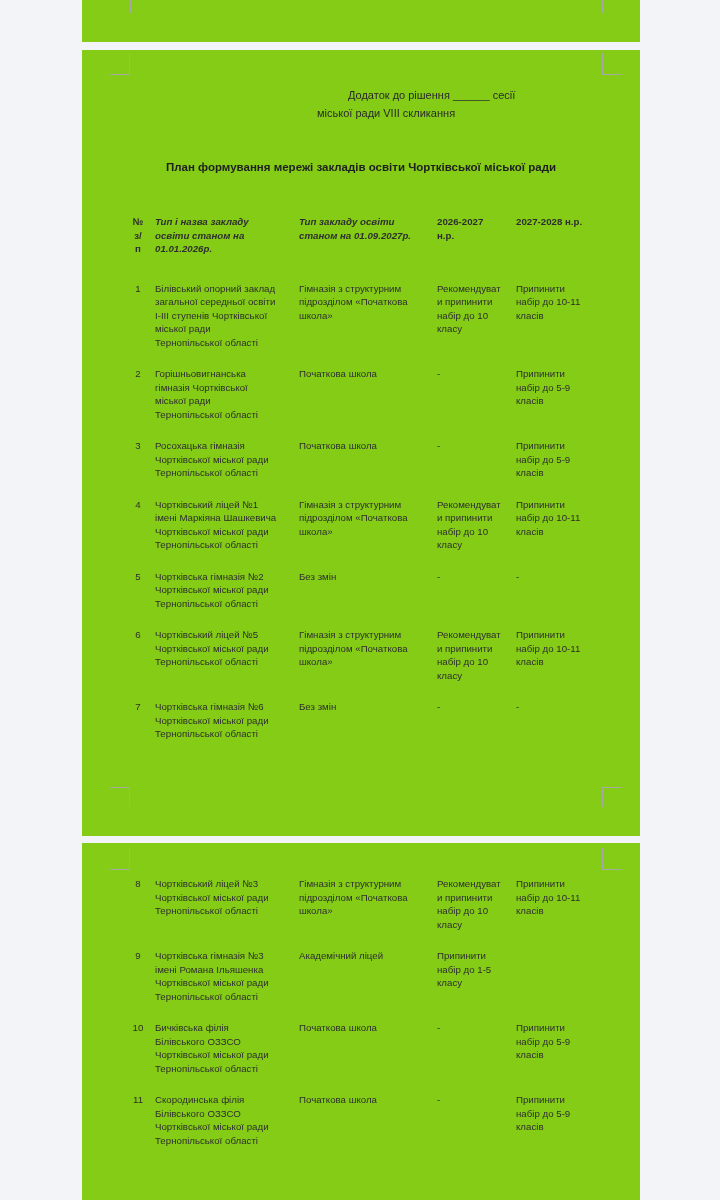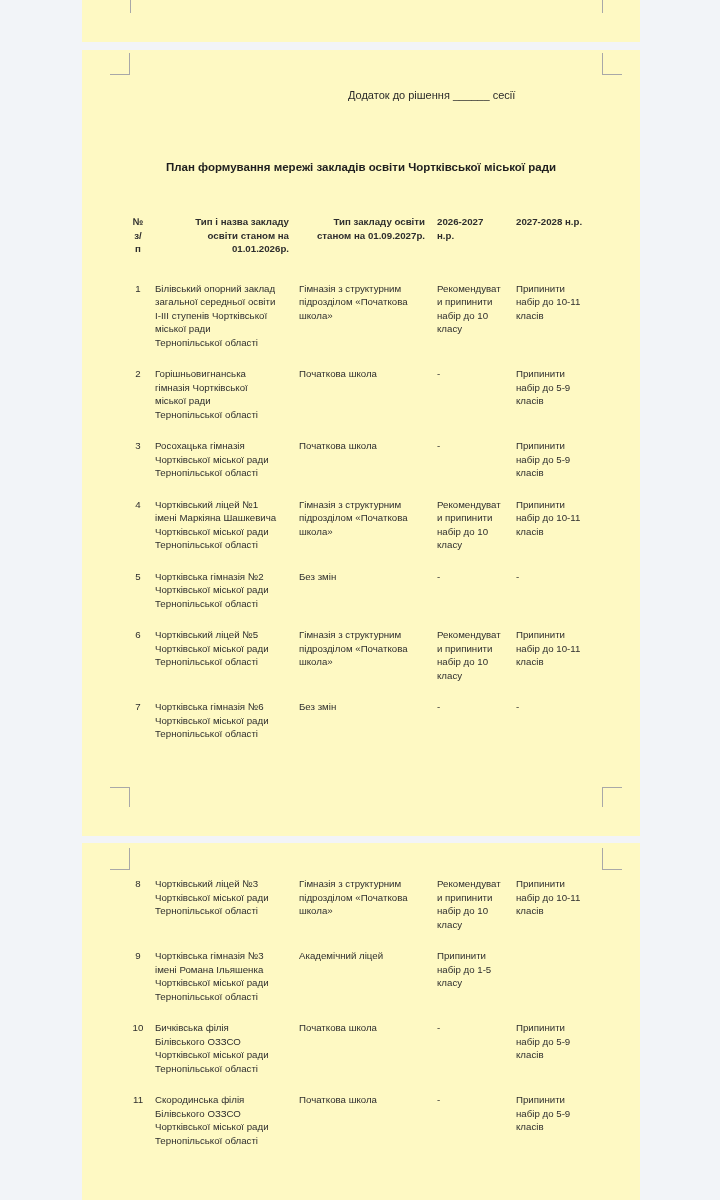--- a/index.html
+++ b/index.html
@@ -8,21 +8,21 @@
     position:relative;
     background:#f2f4f8;
     font-family:"Liberation Sans", sans-serif;
     color:#2e2e2e;
     overflow:hidden;
   }
   .page {
     position:absolute;
     left:82px;
     width:558px;
-    background:#fef9c3;
+    background:#84cc16;
   }
   #page-prev { top:0;   height:42px; }
   #page-main { top:50px; height:786px; }
   #page-next { top:843px; height:357px; }
 
   
   .mark { position:absolute; }
   .tick-v { width:1px; background:#a8a8a8; }
   .corner-tl { border-right:1px solid #a8a8a8; border-bottom:1px solid #a8a8a8; }
   .corner-tr { border-left:1px solid #a8a8a8;  border-bottom:1px solid #a8a8a8; }
@@ -67,38 +67,39 @@
     font-size:9.7px;
     line-height:13.5px;
     white-space:pre-line;
     color:#2e2e2e;
   }
   .cell-num   { text-align:center; padding-right:6px; }
   .cell-name  { padding-left:1px;  padding-right:8px; }
   .cell-type  { padding-left:2px;  padding-right:8px; }
   .cell-y2026 { padding-left:4px;  padding-right:4px; }
   .cell-y2027 { padding-left:4px; }
-  .thead .cell-name, .thead .cell-type { text-align:right; }
+  .thead .cell-name, .thead .cell-type { text-align:left;font-style:italic; }
 </style>
 </head>
 <body>
 
 <div class="page" id="page-prev">
   <div class="mark tick-v" style="left:48px; top:0; height:13px;"></div>
   <div class="mark tick-v" style="left:520px; top:0; height:13px;"></div>
 </div>
 
 <div class="page" id="page-main">
   <div class="mark corner-tl" style="left:28px; top:3px; width:20px; height:22px;"></div>
   <div class="mark corner-tr" style="left:520px; top:3px; width:20px; height:22px;"></div>
   <div class="mark corner-bl" style="left:28px; top:737px; width:20px; height:20px;"></div>
   <div class="mark corner-br" style="left:520px; top:737px; width:20px; height:20px;"></div>
 
   <div class="annex">
     <div class="l1">Додаток до рішення ______ сесії</div>
+    <div class="l2">міської ради VIII скликання</div>
   </div>
 
   <div class="doc-title title-1">План формування мережі закладів освіти Чортківської міської ради</div>
 
   <div class="tbl">
     <div class="thead">
       <div class="cell cell-num">№
 з/
 п</div>
       <div class="cell cell-name">Тип і назва закладу

